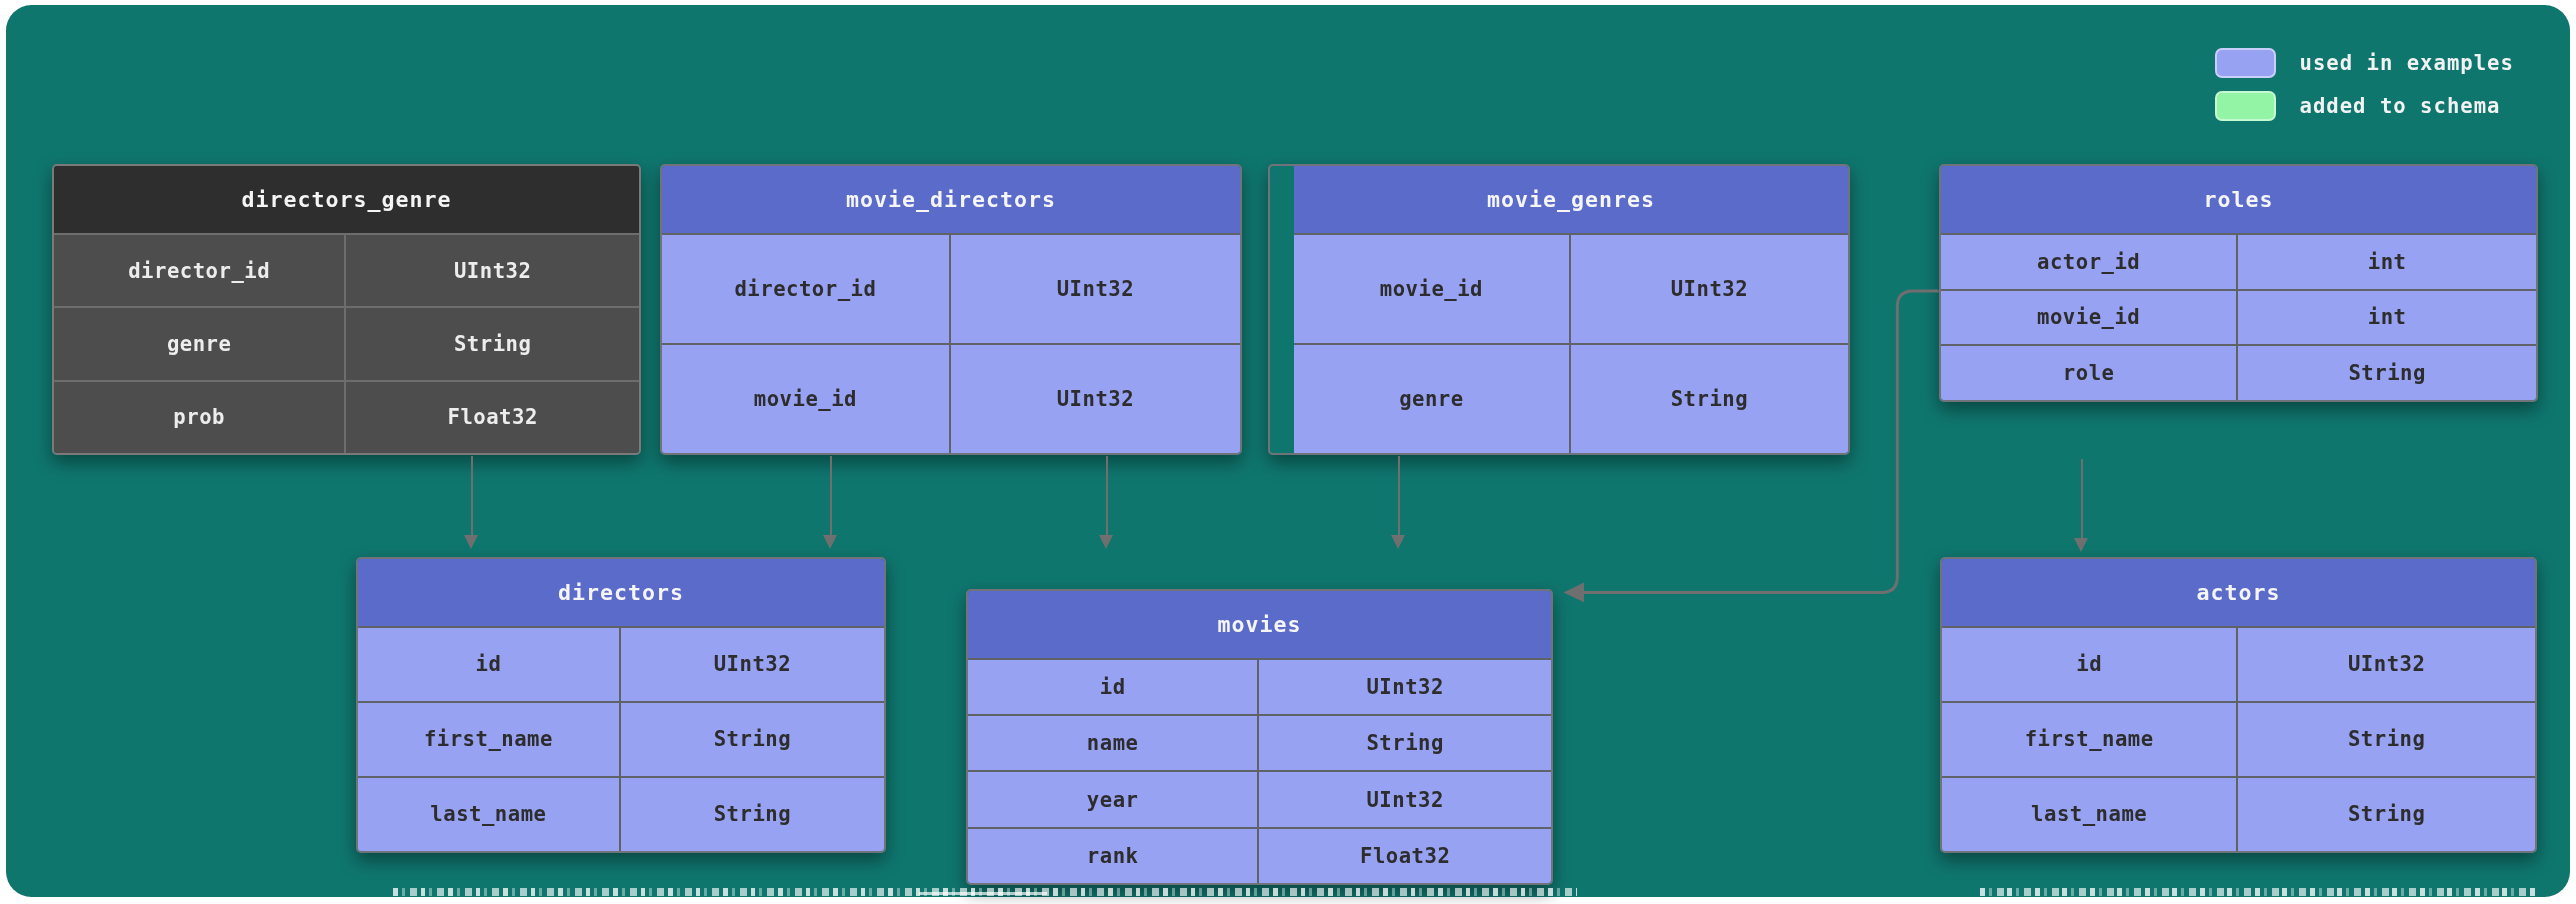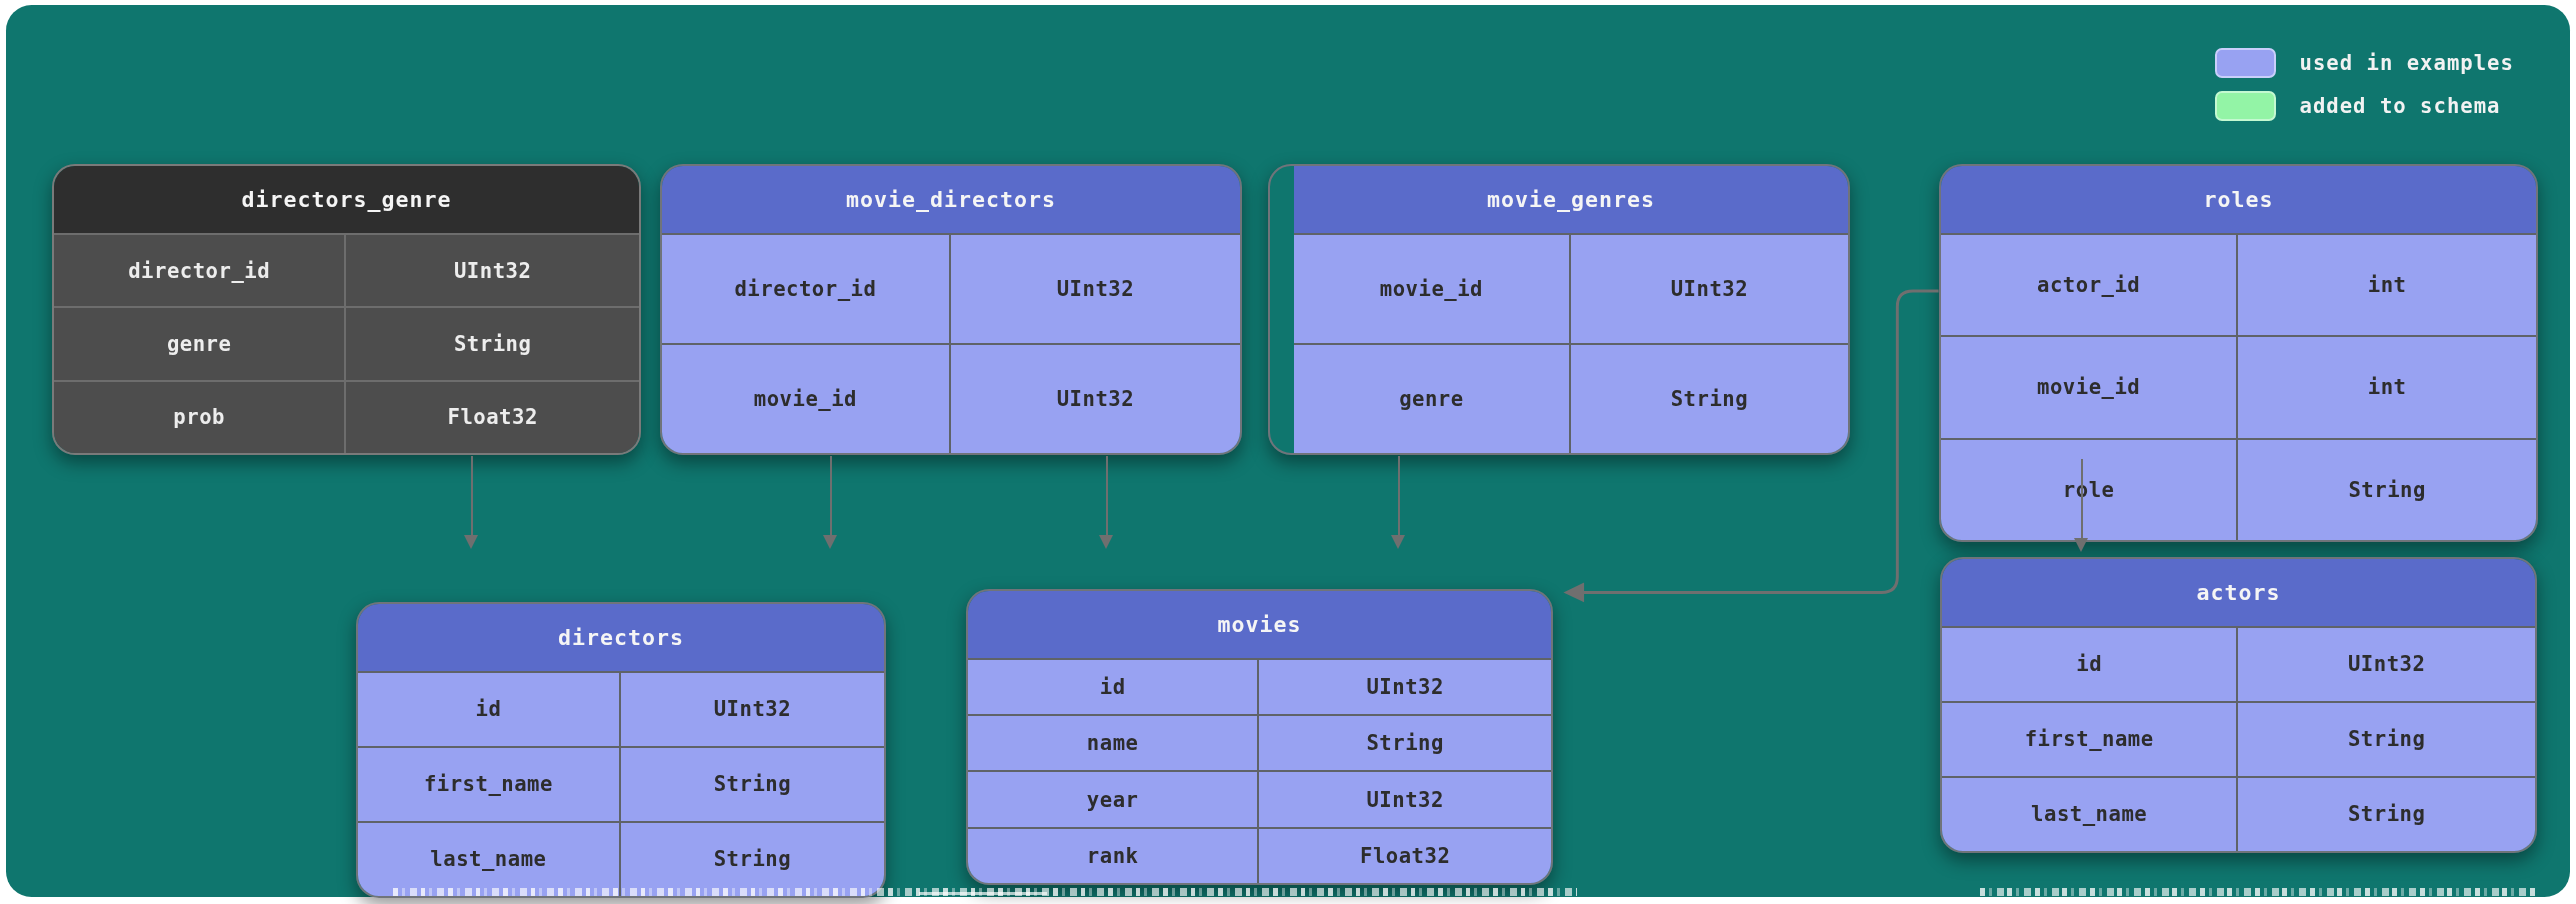--- a/index.html
+++ b/index.html
@@ -13,43 +13,43 @@
   
   .legend{position:absolute;top:43px;right:56px;display:flex;flex-direction:column;gap:12.8px;}
   .legend-row{display:flex;align-items:center;gap:23.6px;}
   .swatch{width:61px;height:30px;border-radius:6.9px;flex:0 0 61px;}
   .swatch.used{background:#98a2f2;border:2px solid #c9cffb;}
   .swatch.schema{background:#93f4a6;border:2px solid #c4f9d1;}
   .legend-label{color:#f2f2f2;font-size:20.6px;letter-spacing:1px;white-space:nowrap;}
   
   .tbl{
     position:absolute;display:flex;flex-direction:column;
-    border-radius:23px;overflow:hidden;
+    border-radius:5px;overflow:hidden;
     border:2px solid #70747a;
     box-shadow:0 7.9px 17.7px rgba(0,0,0,.4);
     --divider:#5f6368;--cellbg:#98a2f2;--celltext:#2d2d2d;--headbg:#5a6bca;
   }
   .tbl.muted{--divider:#6d6d6d;--cellbg:#4d4d4d;--celltext:#ededed;--headbg:#2e2e2e;border-color:#7a7a7a;}
   .tbl-h{
     flex:0 0 67px;display:flex;align-items:center;justify-content:center;
     background:var(--headbg);color:#f5f5f5;font-size:21.6px;letter-spacing:1px;
   }
   .tbl-body{flex:1;display:flex;flex-direction:column;}
   .row{flex:1;display:flex;border-top:2px solid var(--divider);}
   .cell{
     flex:1 1 50%;display:flex;align-items:center;justify-content:center;
     background:var(--cellbg);color:var(--celltext);font-size:20.6px;letter-spacing:0.5px;
   }
   .cell.name{border-right:2px solid var(--divider);}
   .row.schema .cell{background:#93f4a6;color:#253527;}
   #t-directors_genre{left:46px;top:159px;width:589px;height:291px;}
   #t-movie_directors{left:654px;top:159px;width:582px;height:291px;justify-content:center;}
   #t-movie_genres{left:1262px;top:159px;width:582px;height:291px;padding-left:24px;}
-  #t-roles{left:1933px;top:159px;width:599px;height:378px;}
-  #t-directors{left:350px;top:552px;width:530px;height:296px;margin-top:45px;}
+  #t-roles{left:1933px;top:159px;width:599px;height:238px;}
+  #t-directors{left:350px;top:552px;width:530px;height:296px;}
   #t-movies{left:960px;top:584px;width:587px;height:296px;}
   #t-actors{left:1934px;top:552px;width:597px;height:296px;}
   
   .arrow-v{position:absolute;width:2px;background:#6f6f6f;}
   .arrow-v::after{
     content:"";position:absolute;left:-6.9px;bottom:-13.7px;
     border-left:7.9px solid transparent;border-right:7.9px solid transparent;
     border-top:14.7px solid #6f6f6f;
   }
   #a1{left:465px;top:451px;height:79px;}

